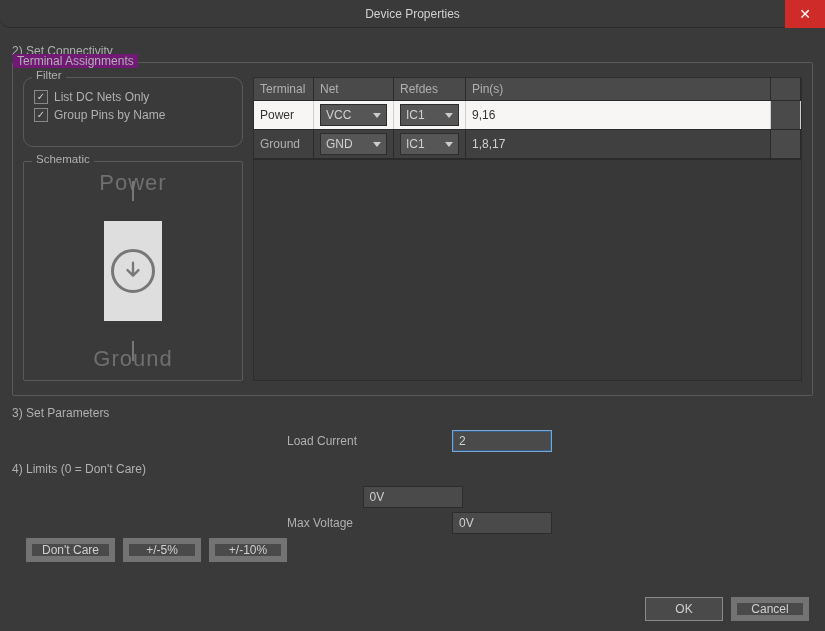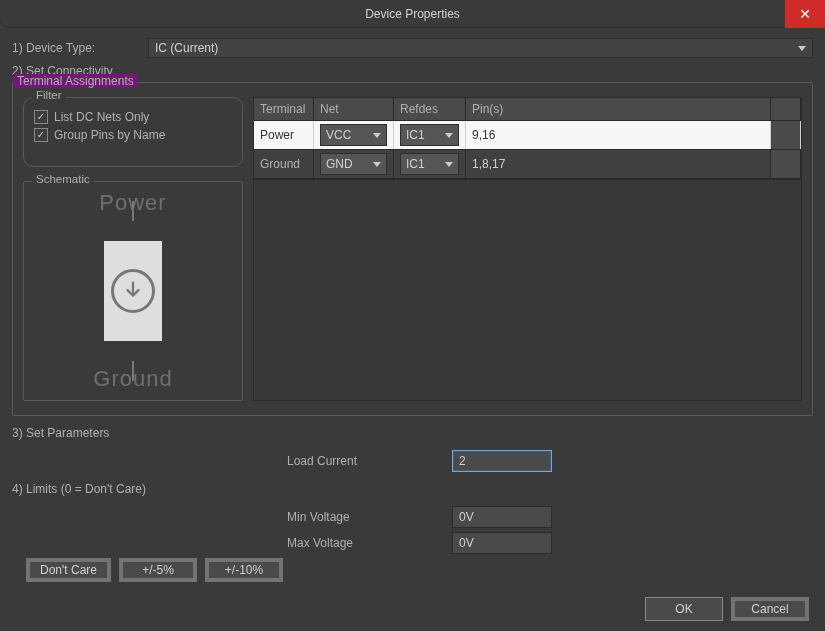--- a/index.html
+++ b/index.html
@@ -143,21 +143,21 @@
   
   .param-row{display:flex;align-items:center;gap:29px;margin:10px 0;justify-content:center;}
   .param-row .plabel{width:150px;color:var(--text-dim);padding-left:14px;}
   .text-input{
     width:100px;height:22px;background:#4a4a4a;border:1px solid #2c2c2c;color:var(--text);padding:0 6px;font:inherit;
   }
   .text-input.editing{width:100px;background:#4a4a4a;border:1px solid #7aa6d1;box-shadow:0 0 0 1px #335f8a inset;}
 
   .btnbar{display:flex;gap:8px;margin-top:4px;padding-left:14px;}
   .btn{
-    min-width:78px;height:24px;background:#4a4a4a;border:4px solid #737373;color:var(--text);display:flex;align-items:center;justify-content:center;padding:0 10px;font:inherit;cursor:default;
+    min-width:78px;height:24px;background:#4a4a4a;border:6px solid #737373;color:var(--text);display:flex;align-items:center;justify-content:center;padding:0 10px;font:inherit;cursor:default;
   }
 
   .footer{
     position:absolute;bottom:10px;right:16px;display:flex;gap:8px;
   }
   .btn.primary{border:1px solid #8a8a8a;}
 
   .sect-label{margin:10px 0 2px 0;color:var(--text-dim);}
 </style>
 </head>
@@ -165,27 +165,20 @@
 
 <div class="titlebar">
   <span>Device Properties</span>
   <div class="close">
     <span>✕</span>
   </div>
 </div>
 
 <div class="content">
 
-  <div class="row">
-    <span class="label" style="width:128px">1) Device Type:</span>
-    <div class="select-like">
-      <span>IC (Current)</span>
-      <span class="caret"></span>
-    </div>
-  </div>
 
   <div class="sect-label" style="margin-top:6px">2) Set Connectivity</div>
 
   <div class="group" style="padding:14px 10px 14px 10px">
     <span class="legend">Terminal Assignments</span>
 
     <div class="ta-flex">
       <div>
 
         <div class="subgroup" style="height:70px">
@@ -271,21 +264,20 @@
   </div>
 
   <div class="sect-label">3) Set Parameters</div>
   <div class="param-row">
     <span class="plabel">Load Current</span>
     <input class="text-input editing" value="2" style="">
   </div>
 
   <div class="sect-label">4) Limits (0 = Don't Care)</div>
   <div class="param-row" style="margin-bottom:4px">
-    <span class="plabel">Min Voltage</span>
     <input class="text-input" value="0V" style="">
   </div>
   <div class="param-row" style="margin:4px 0">
     <span class="plabel">Max Voltage</span>
     <input class="text-input" value="0V" style="">
   </div>
   <div class="btnbar">
     <button class="btn">Don't Care</button>
     <button class="btn">+/-5%</button>
     <button class="btn">+/-10%</button>

